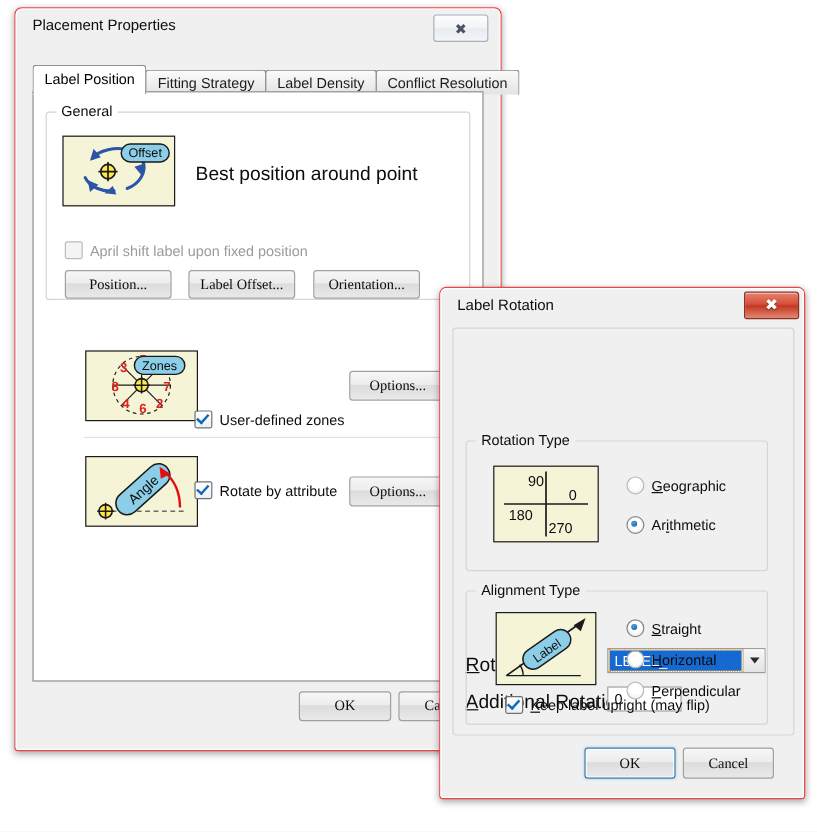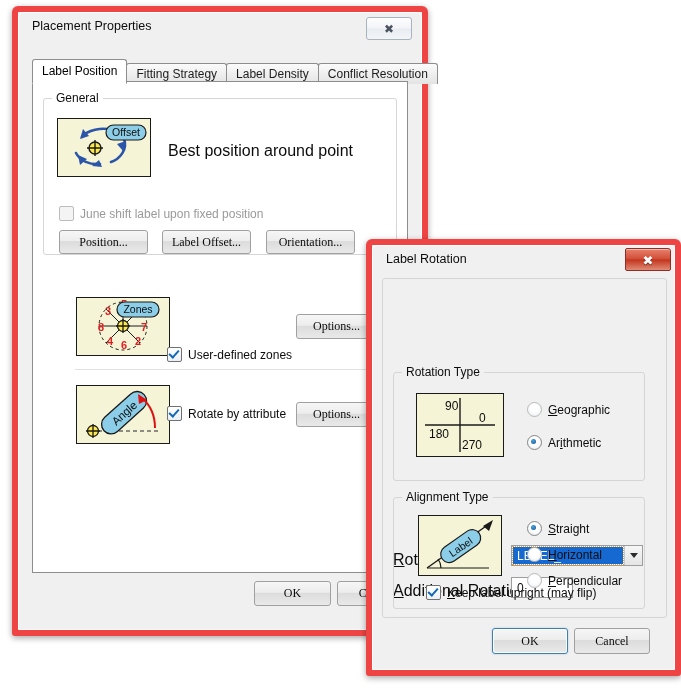--- a/index.html
+++ b/index.html
@@ -4,21 +4,21 @@
 <style>
   html,body{margin:0;padding:0;}
   body{
     width:681px;height:693px;background:#ffffff;
     font-family:"Liberation Sans", sans-serif;font-size:12px;color:#1c1c1c;
     -webkit-font-smoothing:antialiased;
   }
   .root{position:relative;width:681px;height:693px;overflow:hidden;}
 
   
-  .dialog{position:absolute;background:#f0f0f0;border:6px solid #ef4444;
+  .dialog{position:absolute;background:#f0f0f0;border:1px solid #ef4444;
           border-radius:6px 6px 3px 3px;box-shadow:0 2px 6px rgba(0,0,0,.35);}
   .dlg-inner{position:absolute;inset:0;border:1px solid #ffffff;border-radius:5px 5px 2px 2px;pointer-events:none;}
   .titlebar{position:absolute;left:0;right:0;top:0;height:30px;}
   .title-text{position:absolute;left:14px;top:7px;font-size:12.5px;color:#0c0c0c;}
 
   
   .closebtn-aero{position:absolute;width:44px;height:21px;border:1px solid #a6b4c0;
      border-radius:3px;background:linear-gradient(to bottom,#fdfdfe 0%,#f2f4f7 48%,#e8ecf1 52%,#f3f5f8 100%);
      cursor:pointer;}
   .closebtn-aero .gl{position:absolute;left:50%;top:50%;transform:translate(-50%,-50%);
@@ -138,21 +138,21 @@
               <rect x="48" y="6" width="40" height="15" rx="7.5" fill="#8ccee8" stroke="#1a1a1a" stroke-width="1.2"></rect>
               <text x="68" y="17" text-anchor="middle" font-family="'Liberation Sans',sans-serif" font-size="10.5" fill="#0c0c0c">Offset</text>
             </g>
           </svg>
         </div>
 
         <div class="lbl" style="left:124px;top:43px;">Best position around point</div>
 
         <div class="cbrow" style="left:15px;top:107px;">
           <span class="cbox disabled"></span>
-          <span class="cblabel disabled">June shift label upon fixed position</span>
+          <span class="cblabel disabled">April shift label upon fixed position</span>
         </div>
 
         <div class="btn" style="left:15px;top:131px;width:87px;height:22px;">
           <span>Position...</span>
         </div>
         <div class="btn" style="left:222px;top:131px;width:87px;height:22px;">
           <span>Orientation...</span>
         </div>
         <div class="btn" style="left:118px;top:131px;width:87px;height:22px;">
           <span>Label Offset...</span>

